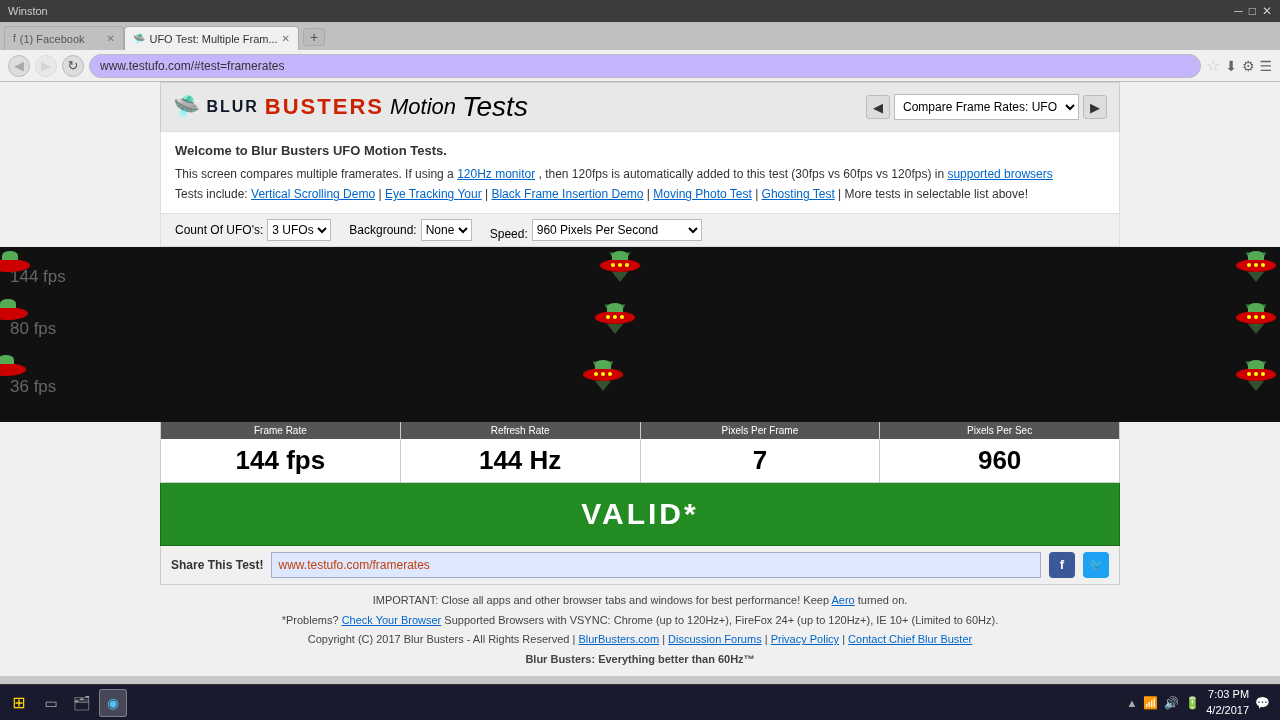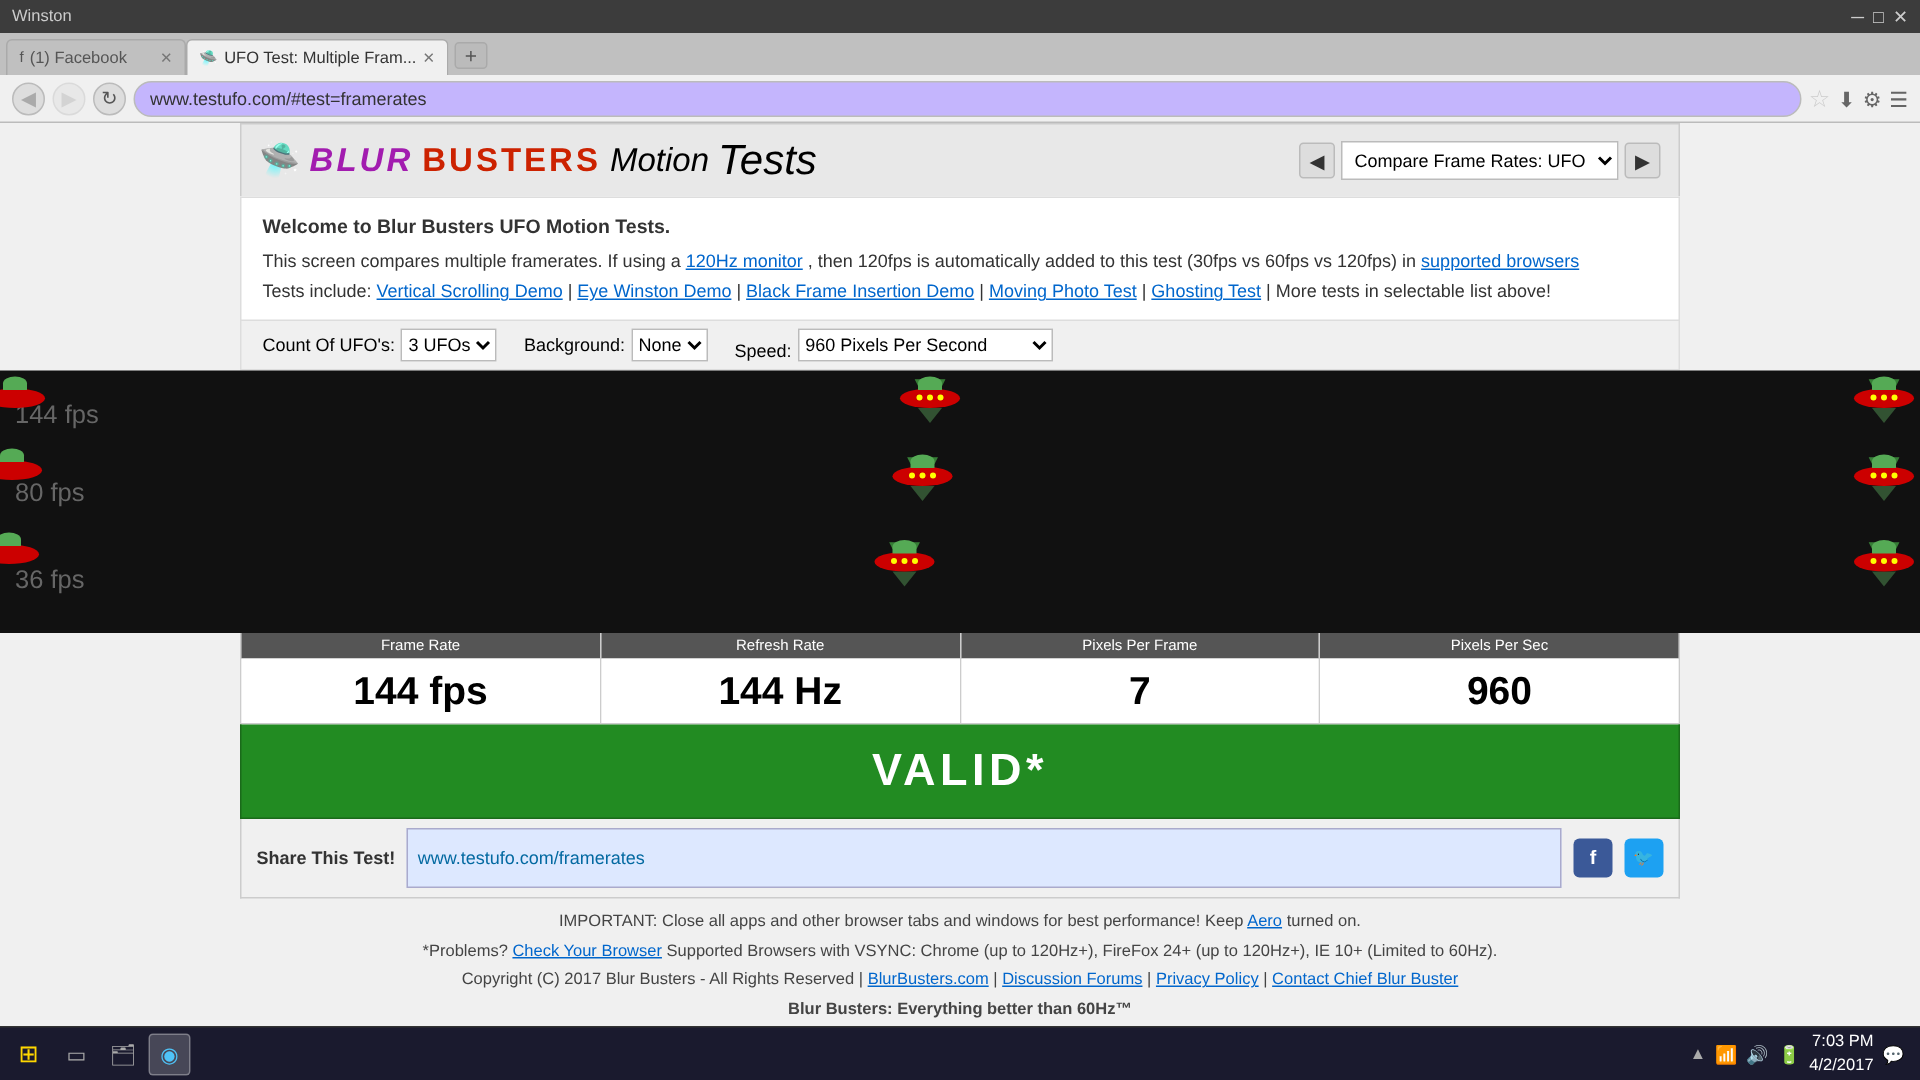--- a/index.html
+++ b/index.html
@@ -40,21 +40,21 @@
   <span style="font-size:14px; color:#666; cursor:pointer;">⬇</span>
   <span style="font-size:14px; color:#666; cursor:pointer;">⚙</span>
   <span style="font-size:14px; color:#666; cursor:pointer;">☰</span>
 </div>
 
 <div style="background:#f0f0f0;">
 
   <div style="background:#e8e8e8; border:1px solid #ccc; border-bottom:none; max-width:960px; margin:0 auto; display:flex; align-items:center; justify-content:space-between; padding:8px 12px;">
     <div style="display:flex; align-items:center; gap:6px;">
       <span style="font-size:22px;">🛸</span>
-      <span style="color:#a21caf; font-size:22px; font-weight:900; letter-spacing:2px;font-style:italic;">BLUR</span>
+      <span style="color:#0f172a; font-size:16px; font-weight:900; letter-spacing:2px;">BLUR</span>
       <span style="color:#cc2200; font-size:22px; font-weight:900; letter-spacing:2px;">BUSTERS</span>
       <span style="color:#000; font-size:22px; font-style:italic; font-weight:400;">Motion</span>
       <span style="color:#000; font-size:28px; font-style:italic; font-weight:400;">Tests</span>
     </div>
     <div style="display:flex; align-items:center; gap:4px;">
       <div style="width:24px; height:24px; background:#ddd; border:1px solid #bbb; border-radius:3px; display:flex; align-items:center; justify-content:center; font-size:13px; cursor:pointer; color:#333;">◀</div>
       <select style="height:26px; font-size:12px; padding:0 4px; border:1px solid #bbb; background:white; min-width:160px;">
         <option>Compare Frame Rates: UFO</option>
       </select>
       <div style="width:24px; height:24px; background:#ddd; border:1px solid #bbb; border-radius:3px; display:flex; align-items:center; justify-content:center; font-size:13px; cursor:pointer; color:#333;">▶</div>
@@ -65,21 +65,21 @@
     <div style="font-size:13px; font-weight:bold; margin-bottom:2px;">Welcome to Blur Busters UFO Motion Tests.</div>
     <div>
       <span>This screen compares multiple framerates. If using a </span>
       <a href="#" style="color:#0066cc;">120Hz monitor</a>
       <span>, then 120fps is automatically added to this test (30fps vs 60fps vs 120fps) in </span>
       <a href="#" style="color:#0066cc;">supported browsers</a>
     </div>
     <div>
       <span>Tests include: </span>
       <a href="#" style="color:#0066cc;">Vertical Scrolling Demo</a> |
-      <a href="#" style="color:#0066cc;">Eye Winston Demo</a> |
+      <a href="#" style="color:#0066cc;">Eye Tracking Your</a> |
       <a href="#" style="color:#0066cc;">Black Frame Insertion Demo</a> |
       <a href="#" style="color:#0066cc;">Moving Photo Test</a> |
       <a href="#" style="color:#0066cc;">Ghosting Test</a>
       <span>| More tests in selectable list above!</span>
     </div>
   </div>
 
   <div style="background:#f0f0f0; max-width:960px; margin:0 auto; padding:5px 14px; display:flex; gap:18px; align-items:center; font-size:12px; border:1px solid #ddd; border-top:none;">
     <div style="display:flex; align-items:center; gap:4px;">
       <span>Count Of UFO's:</span>
@@ -228,21 +228,21 @@
       <div style="background:#555; color:white; font-size:10px; text-align:center; padding:2px 4px; line-height:1.3;">Pixels
 Per Sec</div>
       <div style="background:white; font-size:26px; font-weight:bold; text-align:center; padding:6px; color:#000;">960</div>
     </div>
   </div>
 
   <div style="background:#228B22; max-width:960px; margin:0 auto; color:white; font-size:30px; font-weight:bold; text-align:center; padding:14px; letter-spacing:3px; border:1px solid #1a6a1a; border-top:none;">VALID*</div>
 
   <div style="background:#f0f0f0; max-width:960px; margin:0 auto; border:1px solid #ccc; border-top:none; display:flex; align-items:center; padding:6px 10px; gap:8px;">
     <span style="font-size:12px; color:#333; font-weight:bold;">Share This Test!</span>
-    <input type="text" style="flex: 1 1 0%; height: 40px; background: rgb(221, 232, 255); border: 1px solid rgb(170, 170, 204); padding: 0px 6px; font-size: 12px; color: #0369a1;" value="www.testufo.com/framerates">
+    <input type="text" style="flex: 1 1 0%; height: 26px; background: rgb(221, 232, 255); border: 1px solid rgb(170, 170, 204); padding: 0px 6px; font-size: 12px; color: #c2410c;" value="www.testufo.com/framerates">
     <div style="width:26px; height:26px; background:#3b5998; border-radius:4px; display:flex; align-items:center; justify-content:center; color:white; font-size:13px; font-weight:bold; cursor:pointer;">f</div>
     <div style="width:26px; height:26px; background:#1da1f2; border-radius:4px; display:flex; align-items:center; justify-content:center; color:white; font-size:11px; cursor:pointer;">🐦</div>
   </div>
 
   <div style="max-width:960px; margin:0 auto; padding:6px 16px; font-size:11px; color:#444; text-align:center; line-height:1.8;">
     <div>
       <span>IMPORTANT: Close all apps and other browser tabs and windows for best performance! Keep </span>
       <a href="#" style="color:#0066cc;">Aero</a>
       <span> turned on.</span>
     </div>

